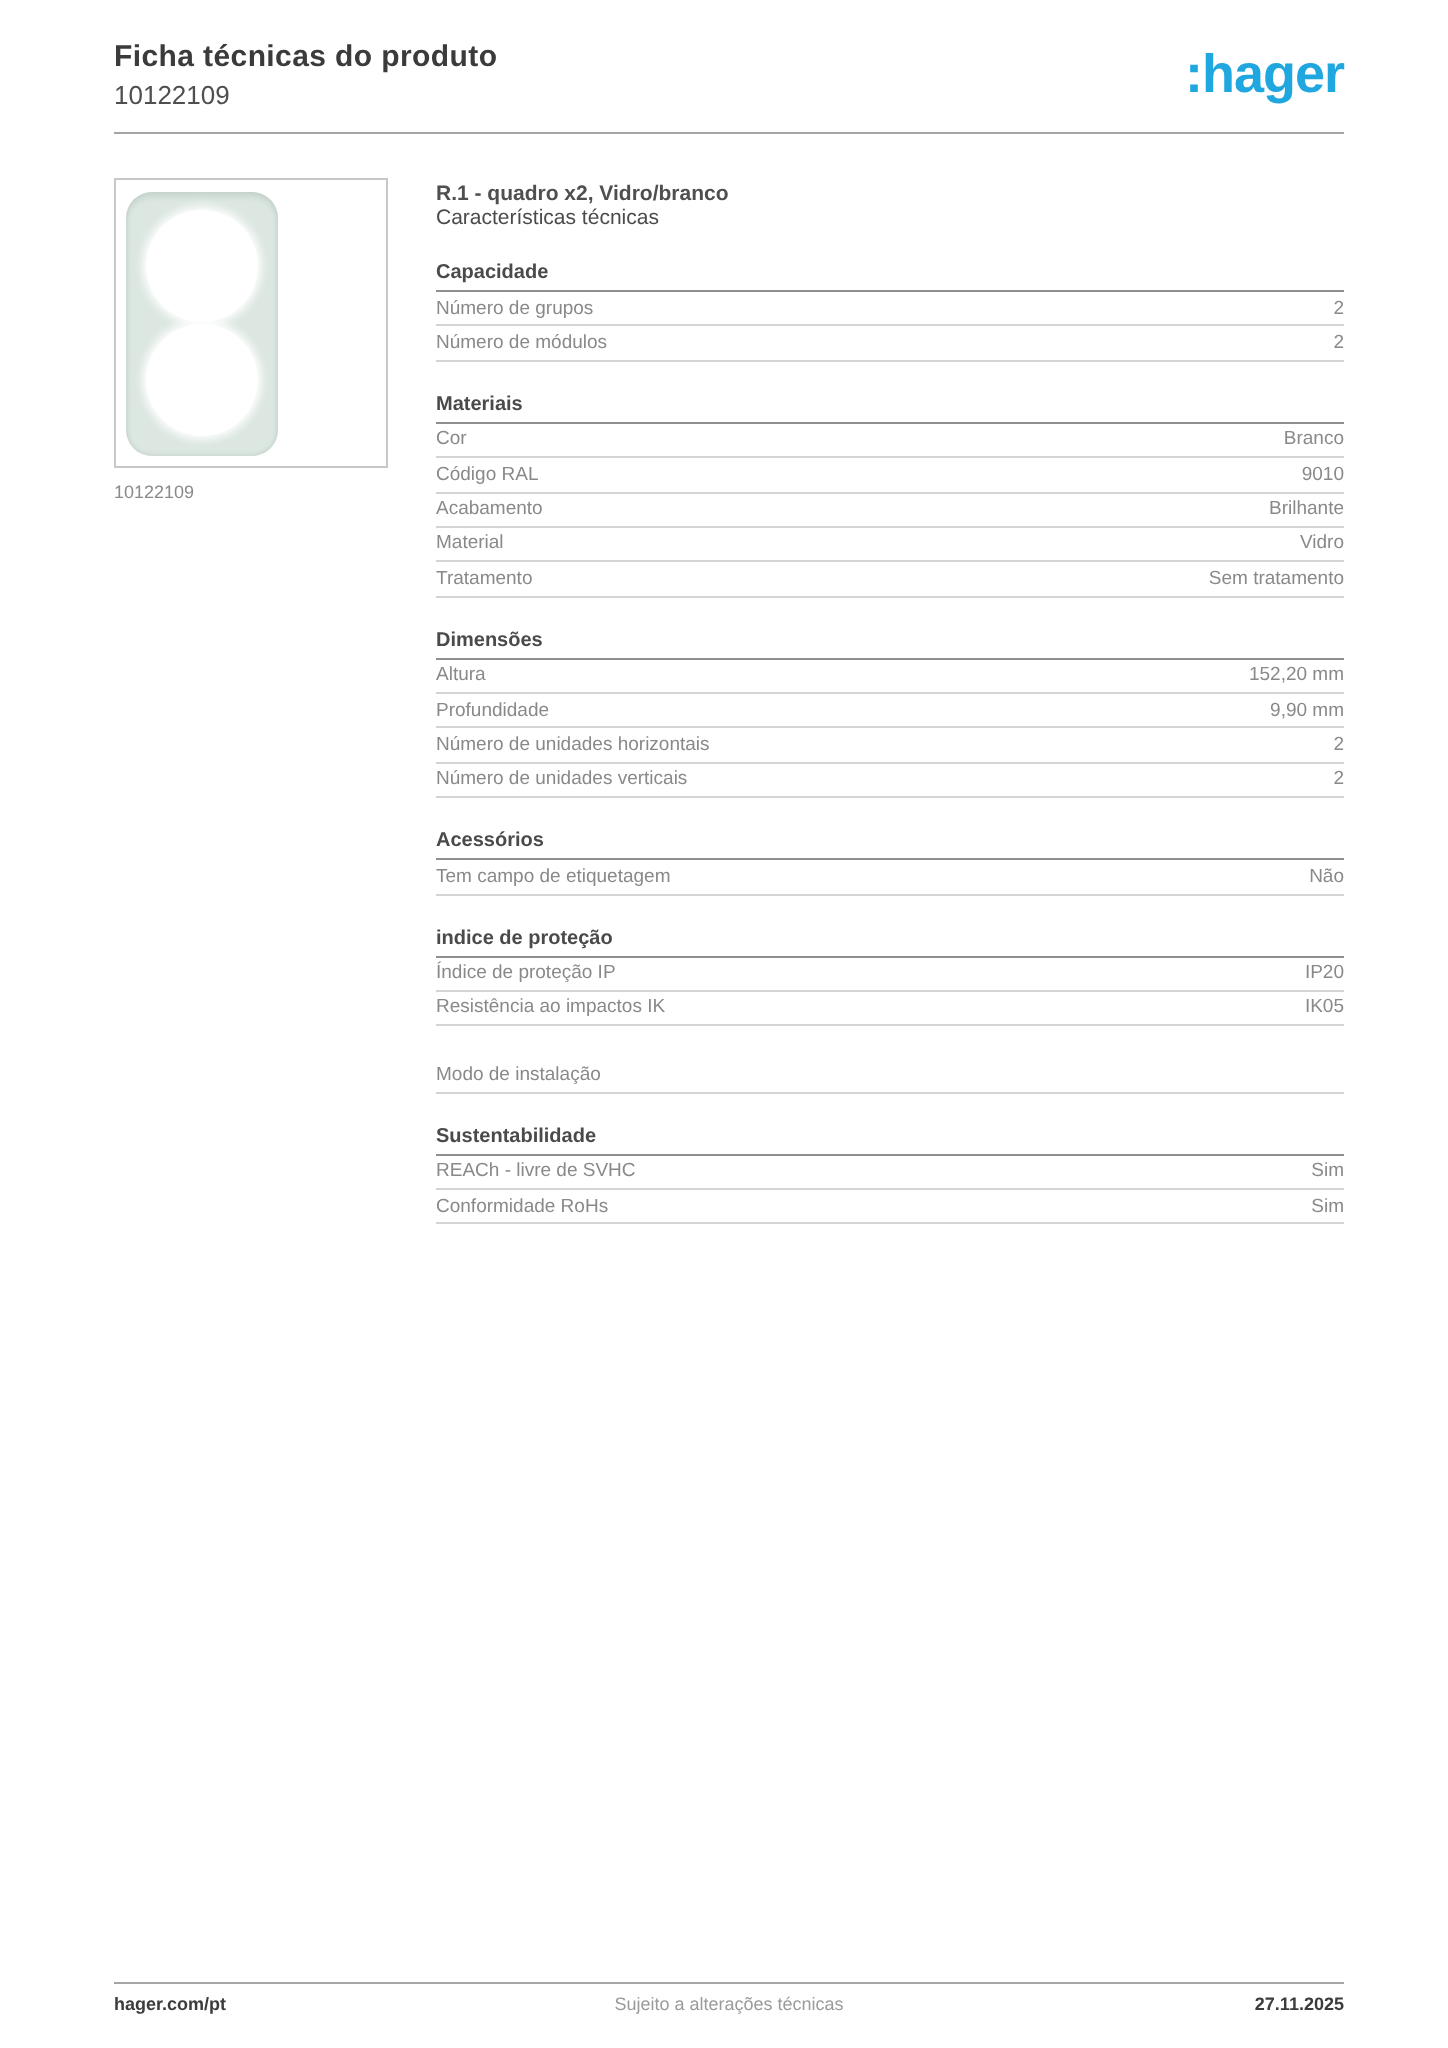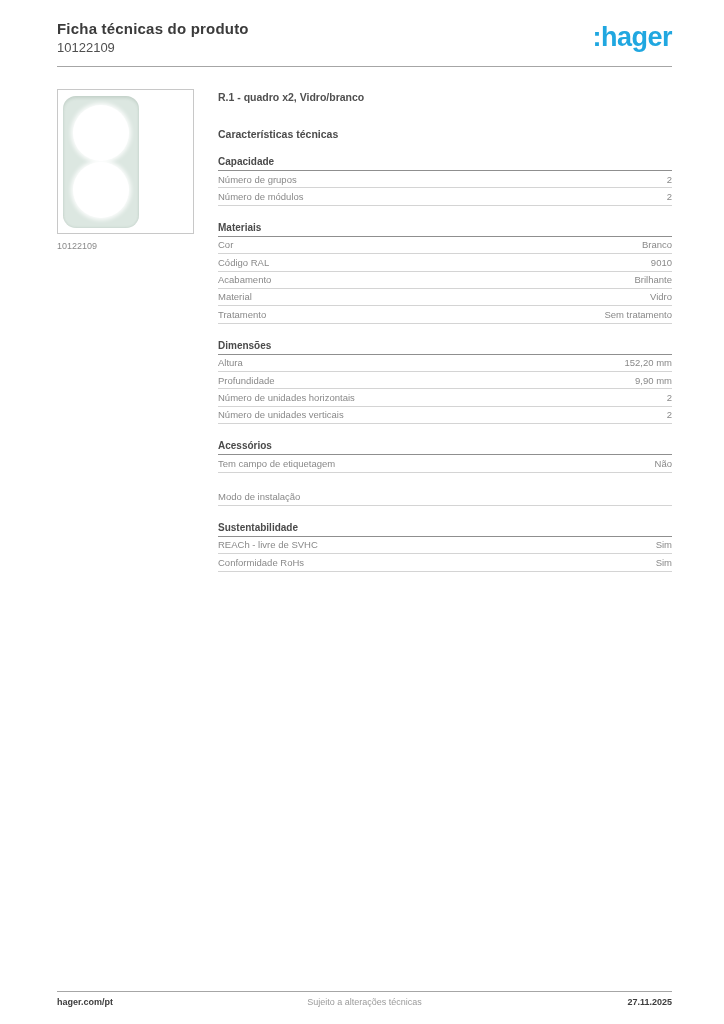--- a/index.html
+++ b/index.html
@@ -43,21 +43,21 @@
     background: #ffffff;
     box-shadow: 0 0 4px 2px rgba(255,255,255,.9);
   }
   .hole-top { top: 9px; }
   .hole-bottom { top: 66px; }
   .image-caption { font-size: 9px; color: #8a8a8a; margin-top: 7px; }
 
   
   .details-col { flex: 1 1 auto; margin-left: 24px; padding-top: 2px; }
   .product-name { font-size: 10.5px; font-weight: bold; color: #4f4f4f; }
-  .char-heading { font-size: 10.5px; font-weight: bold; color: #4b4b4b; margin-top: 25px; }
+  .char-heading { font-size: 10.5px; font-weight: normal; color: #4b4b4b; }
 
   .section { margin-top: 16px; }
   .section-title {
     font-size: 10px; font-weight: bold; color: #4a4a4a;
     padding-bottom: 3px;
     border-bottom: 1px solid #8f8f8f;
   }
   .spec-row {
     display: flex; justify-content: space-between; align-items: flex-end;
     font-size: 9.5px; color: #898989;
@@ -188,20 +188,35 @@
           <div class="section">
             <div class="section-title">Acessórios</div>
             <div class="spec-row">
               <div class="spec-label">Tem campo de etiquetagem</div>
               <div class="spec-value">
                 <div>Não</div>
               </div>
             </div>
           </div>
           <div class="section">
+            <div class="section-title">indice de proteção</div>
+            <div class="spec-row">
+              <div class="spec-label">Índice de proteção IP</div>
+              <div class="spec-value">
+                <div>IP20</div>
+              </div>
+            </div>
+            <div class="spec-row">
+              <div class="spec-label">Resistência ao impactos IK</div>
+              <div class="spec-value">
+                <div>IK05</div>
+              </div>
+            </div>
+          </div>
+          <div class="section">
             <div class="spec-row">
               <div class="spec-label">Modo de instalação</div>
             </div>
           </div>
           <div class="section">
             <div class="section-title">Sustentabilidade</div>
             <div class="spec-row">
               <div class="spec-label">REACh - livre de SVHC</div>
               <div class="spec-value">
                 <div>Sim</div>

